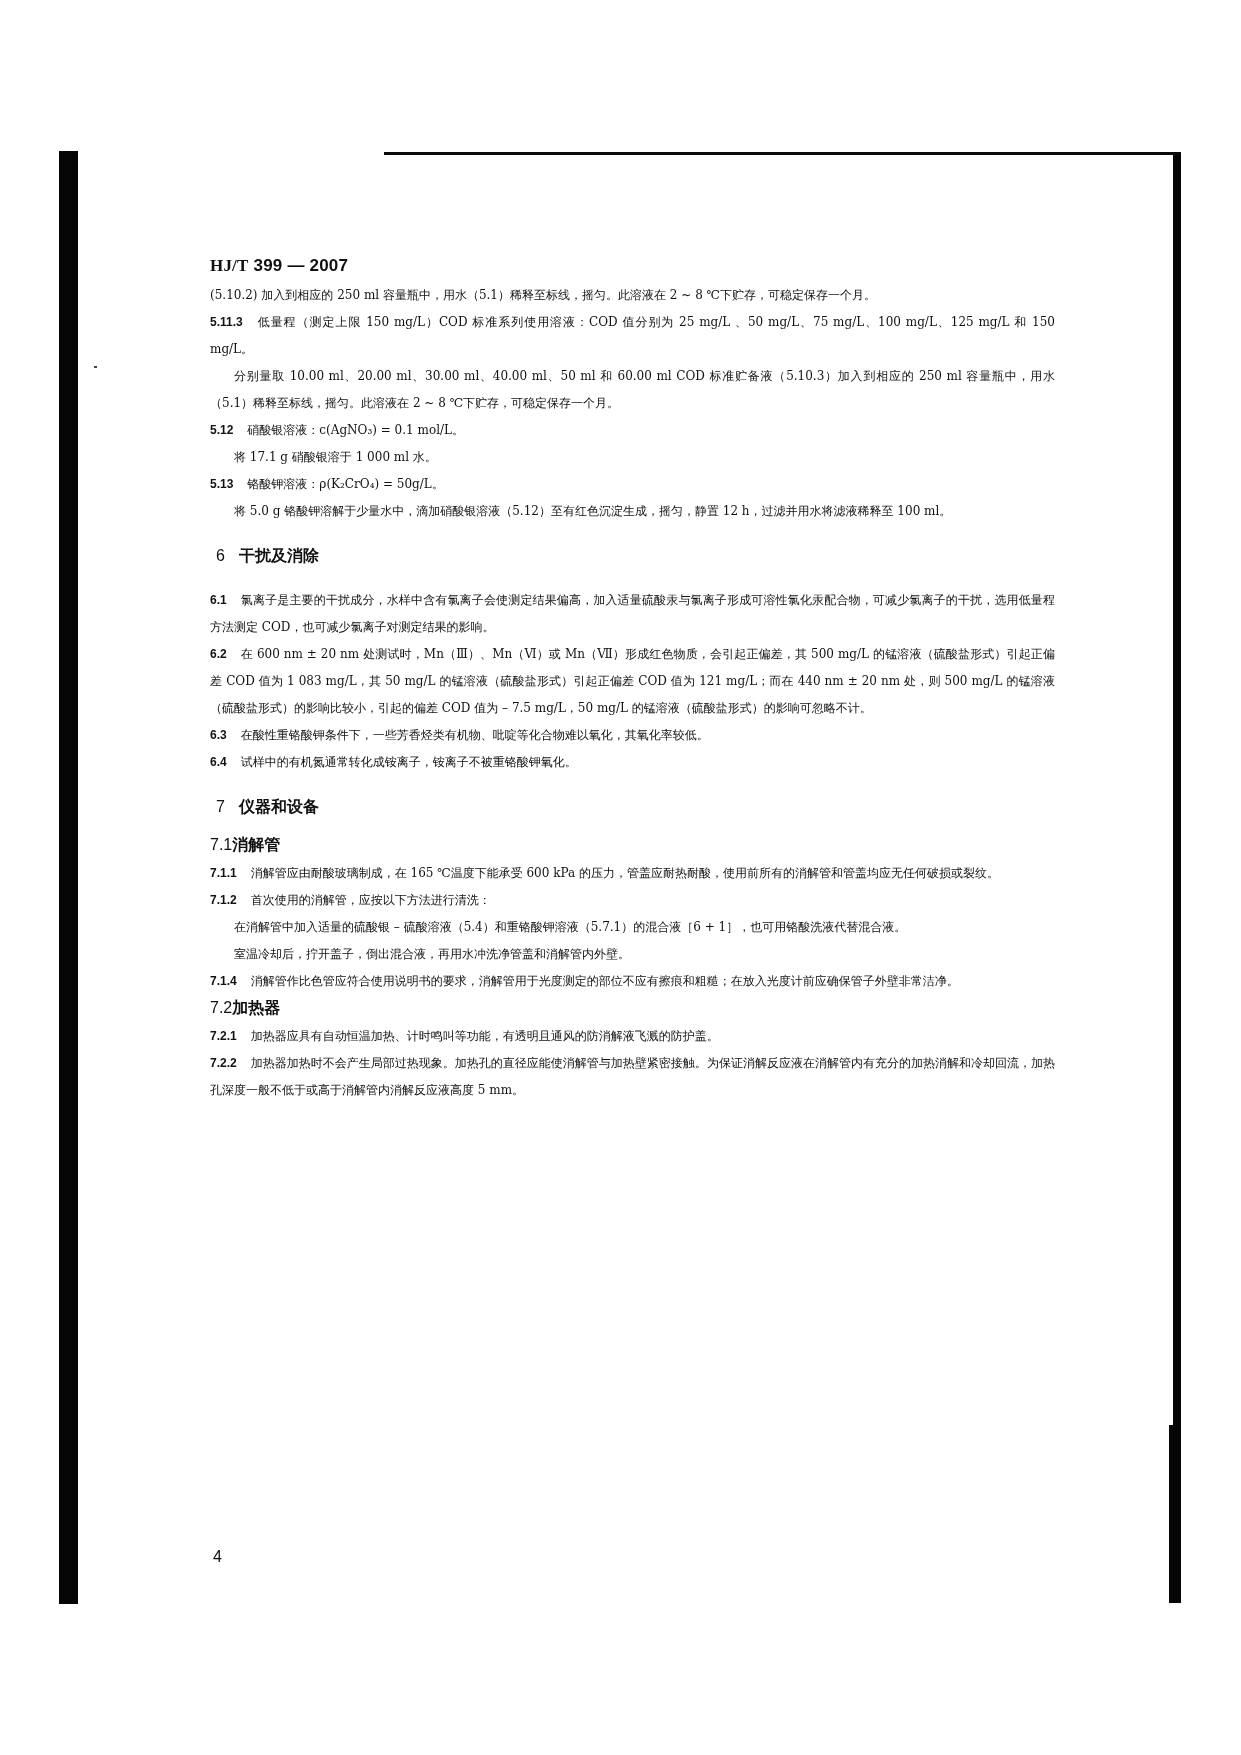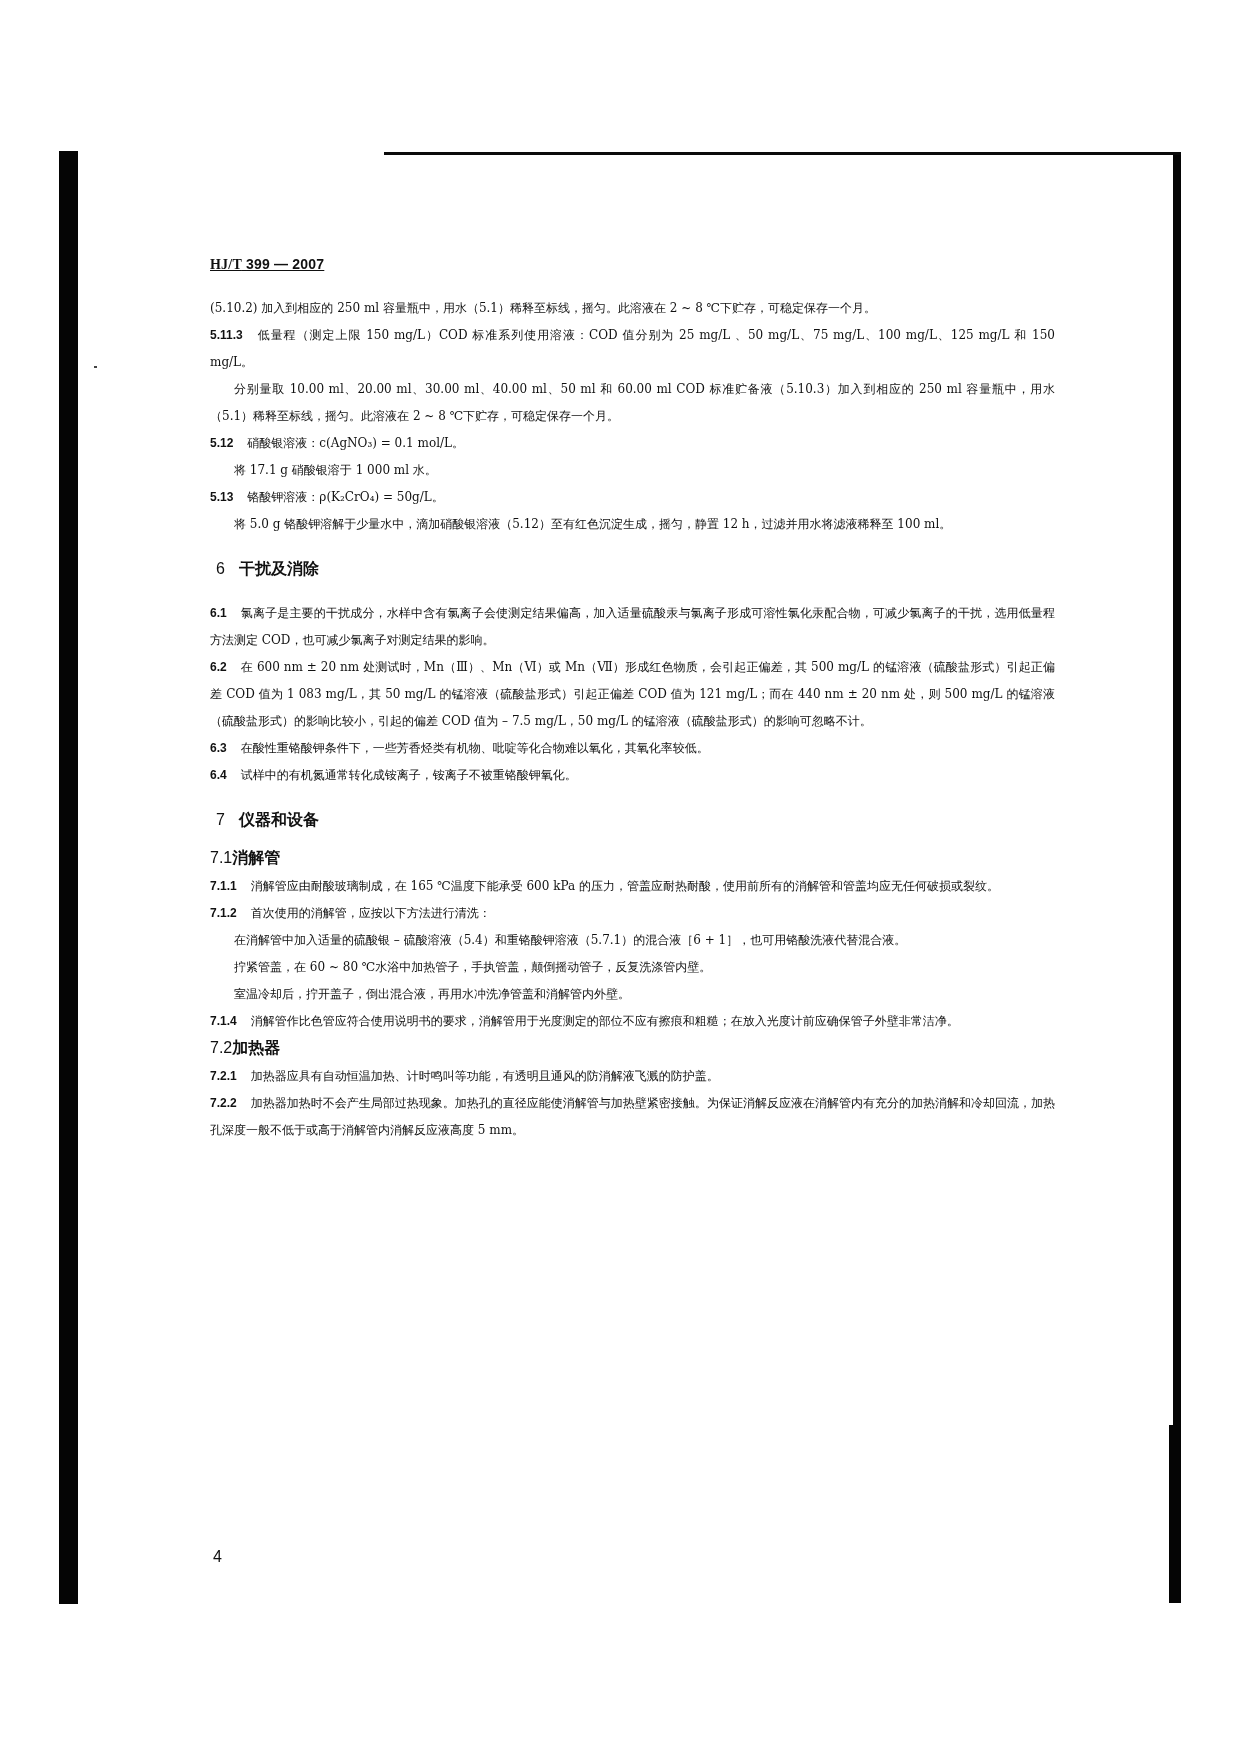--- a/index.html
+++ b/index.html
@@ -23,21 +23,21 @@
       position: absolute; left: 384px; top: 152px; width: 797px; height: 3px;
       background: #0a0a0a;
     }
     .speck { position:absolute; left:94px; top:366px; width:3px; height:2px; background:#444; }
 
     .page {
       position: absolute; left: 210px; top: 256px; width: 845px;
     }
     .doc-code {
       font-family: "Liberation Sans", sans-serif; font-weight: bold;
-      font-size: 14px; margin: 0 0 16px 0; letter-spacing: 0.2px; text-decoration: underline;
+      font-size: 17px; margin: 0 0 0 0; letter-spacing: 0.2px;
     }
     .doc-code .hj { font-family: "Liberation Serif", serif; font-weight: bold; }
     p {
       margin: 0; font-size: 12px; line-height: 27px; text-align: justify;
       text-align-last: left;
     }
     .indent { text-indent: 2em; }
     .num {
       font-family: "Liberation Sans", sans-serif; font-weight: bold;
       margin-right: 14px;
@@ -88,21 +88,20 @@
   <p><span class="num">6.3</span><span>在酸性重铬酸钾条件下，一些芳香烃类有机物、吡啶等化合物难以氧化，其氧化率较低。</span></p>
   <p><span class="num">6.4</span><span>试样中的有机氮通常转化成铵离子，铵离子不被重铬酸钾氧化。</span></p>
 
   <h2><span class="sec-num">7</span><span>仪器和设备</span></h2>
 
   <h3 style="margin-top:-6px"><span class="sec-num">7.1</span><span>消解管</span></h3>
 
   <p><span class="num">7.1.1</span><span>消解管应由耐酸玻璃制成，在 165 ℃温度下能承受 600 kPa 的压力，管盖应耐热耐酸，使用前所有的消解管和管盖均应无任何破损或裂纹。</span></p>
   <p><span class="num">7.1.2</span><span>首次使用的消解管，应按以下方法进行清洗：</span></p>
   <p class="indent"><span>在消解管中加入适量的硫酸银 – 硫酸溶液（5.4）和重铬酸钾溶液（5.7.1）的混合液［6 + 1］，也可用铬酸洗液代替混合液。</span></p>
-  <p class="indent"><span>拧紧管盖，在 60 ~ 80 ℃水浴中加热管子，手执管盖，颠倒摇动管子，反复洗涤管内壁。</span></p>
   <p class="indent"><span>室温冷却后，拧开盖子，倒出混合液，再用水冲洗净管盖和消解管内外壁。</span></p>
   <p><span class="num">7.1.4</span><span>消解管作比色管应符合使用说明书的要求，消解管用于光度测定的部位不应有擦痕和粗糙；在放入光度计前应确保管子外壁非常洁净。</span></p>
 
   <h3 style="margin-top:0"><span class="sec-num">7.2</span><span>加热器</span></h3>
 
   <p><span class="num">7.2.1</span><span>加热器应具有自动恒温加热、计时鸣叫等功能，有透明且通风的防消解液飞溅的防护盖。</span></p>
   <p><span class="num">7.2.2</span><span>加热器加热时不会产生局部过热现象。加热孔的直径应能使消解管与加热壁紧密接触。为保证消解反应液在消解管内有充分的加热消解和冷却回流，加热孔深度一般不低于或高于消解管内消解反应液高度 5 mm。</span></p>
 </div>
 
 <div class="page-number">4</div>

